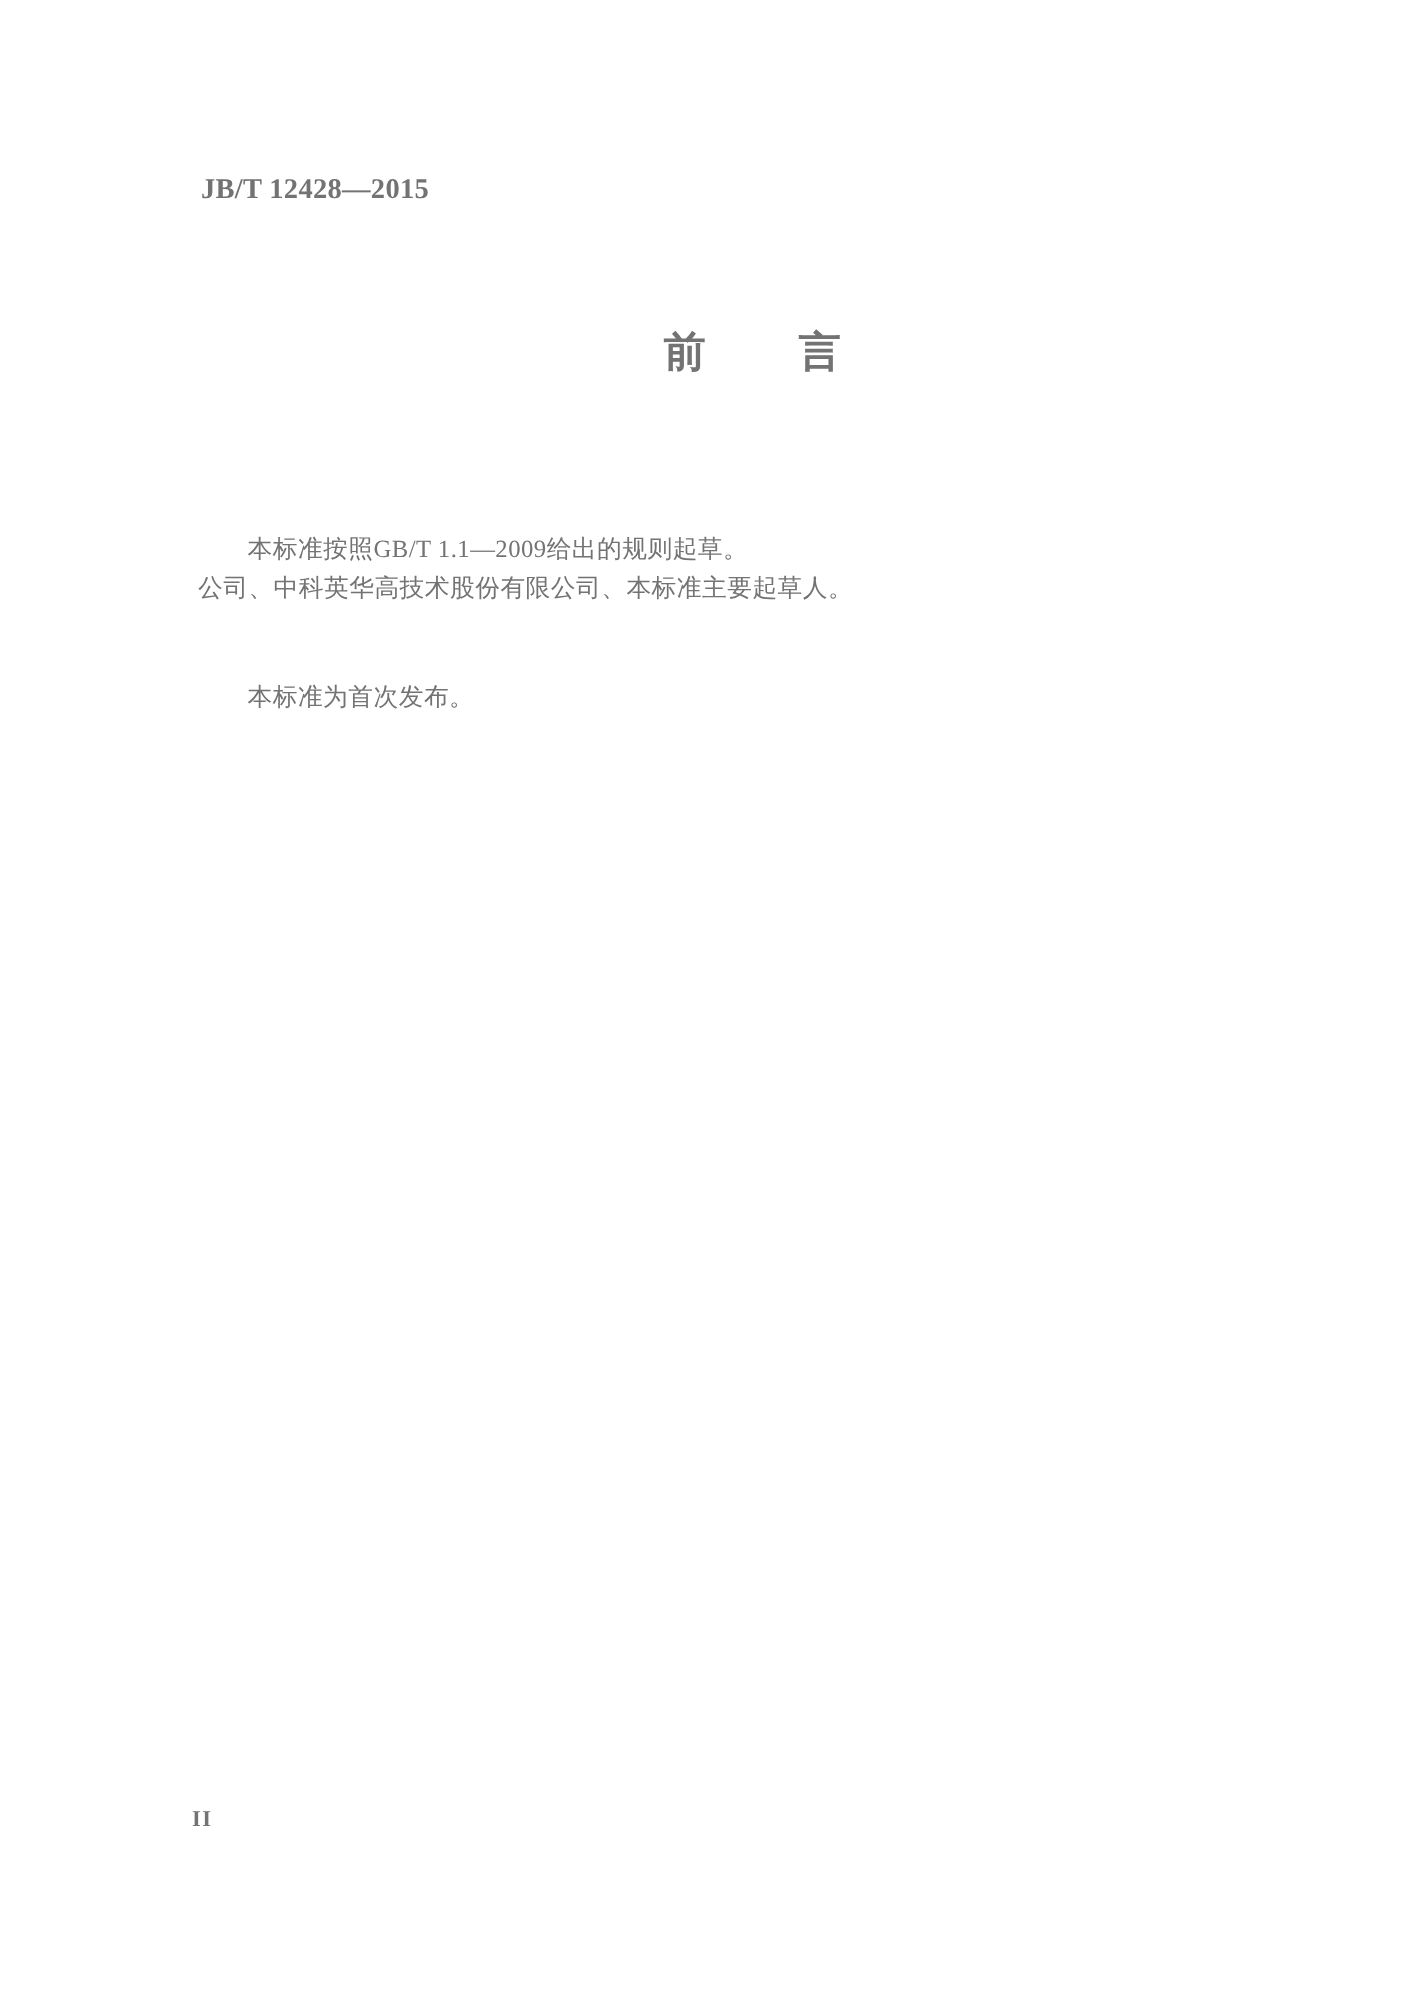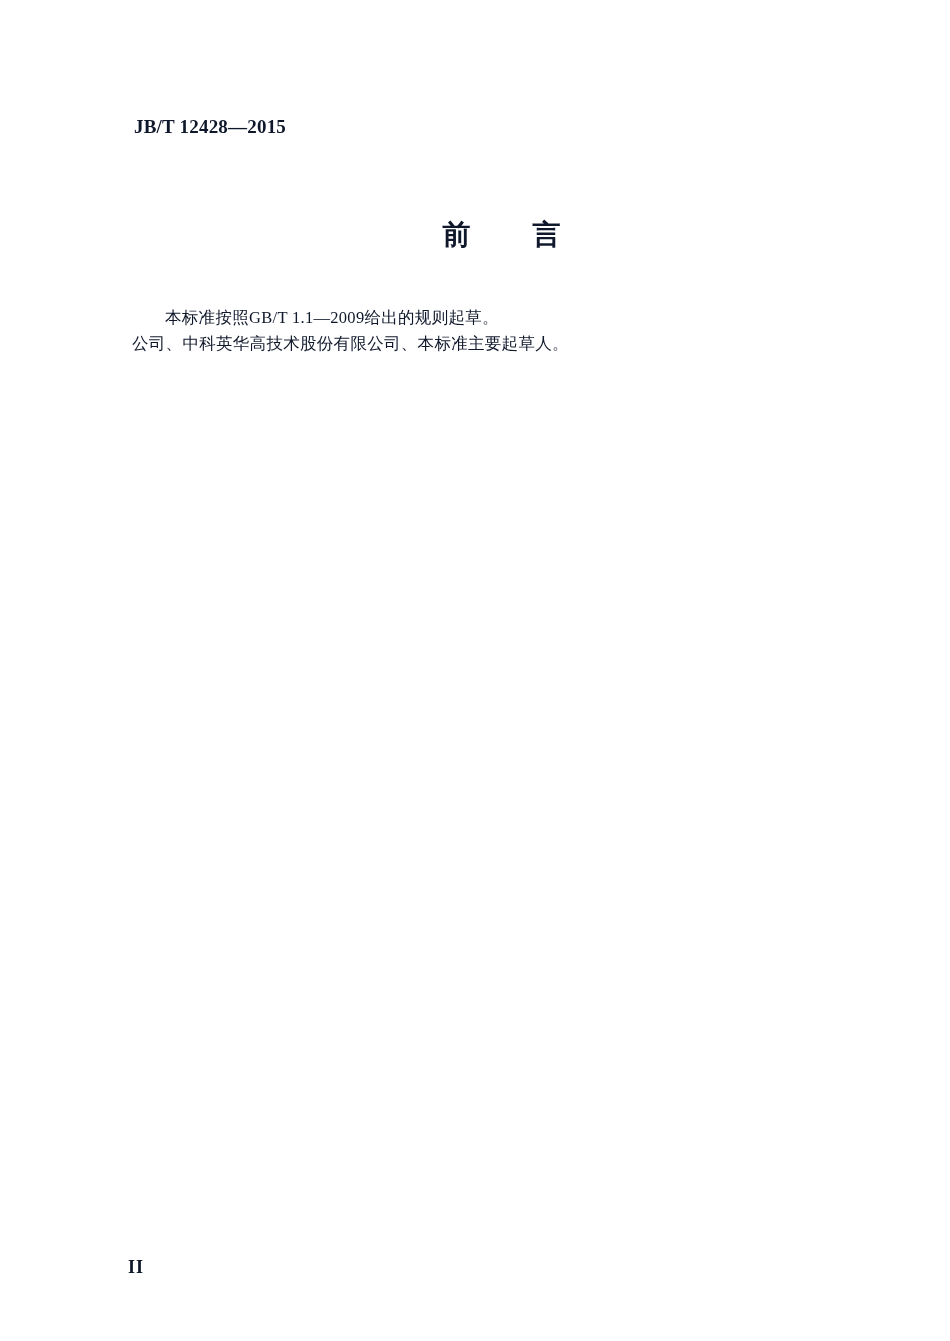--- a/index.html
+++ b/index.html
@@ -7,21 +7,21 @@
     padding: 0;
     background: #ffffff;
   }
   .page {
     position: relative;
     width: 950px;
     height: 1341px;
     background: #ffffff;
     overflow: hidden;
     font-family: "Liberation Serif", "DejaVu Serif", serif;
-    color: #0f172a;
+    color: #737373;
   }
   .std-code {
     position: absolute;
     left: 134px;
     top: 116px;
     font-family: "Liberation Serif", "DejaVu Serif", serif;
     font-weight: bold;
     font-size: 19px;
     letter-spacing: 0.2px;
     white-space: nowrap;
@@ -46,45 +46,47 @@
     font-size: 16.5px;
     line-height: 25.6px;
     letter-spacing: 0.3px;
   }
   .fw-line {
     width: 100%;
     white-space: nowrap;
   }
   .fw-line.ind {
     text-indent: 2em;
+    margin-top: 48px;
   }
   .fw-line.fill {
     white-space: normal;
     text-align: justify;
     text-align-last: justify;
   }
   .page-num {
     position: absolute;
     left: 128px;
-    top: 1257px;
+    top: 1205px;
     font-family: "Liberation Serif", "DejaVu Serif", serif;
-    font-size: 18px;
+    font-size: 15px;
     font-weight: bold;
     letter-spacing: 1px;
   }
 </style>
 </head>
 <body>
 
 <div class="page">
 
   <div class="std-code">JB/T 12428—2015</div>
 
   <div class="fw-title">前　　言</div>
 
   <div class="fw-body">
     <div class="fw-line ind">本标准按照GB/T 1.1—2009给出的规则起草。</div>
     <div class="fw-line">公司、中科英华高技术股份有限公司、本标准主要起草人。</div>
+    <div class="fw-line ind">本标准为首次发布。</div>
   </div>
 
   <div class="page-num">II</div>
 
 </div>
 
 </body></html>

